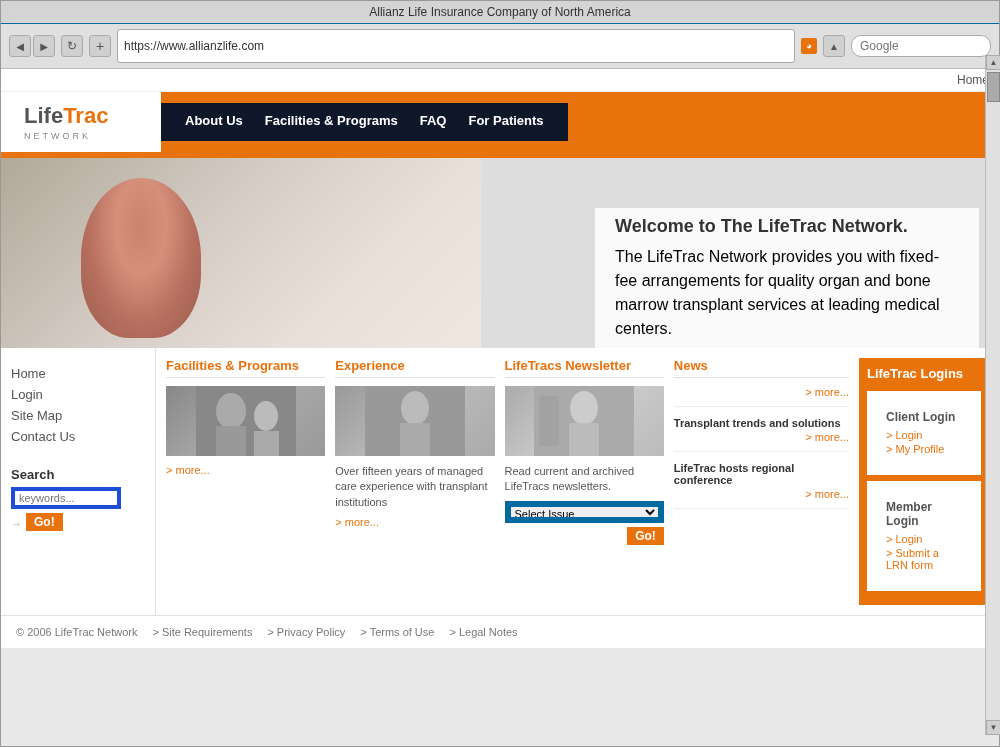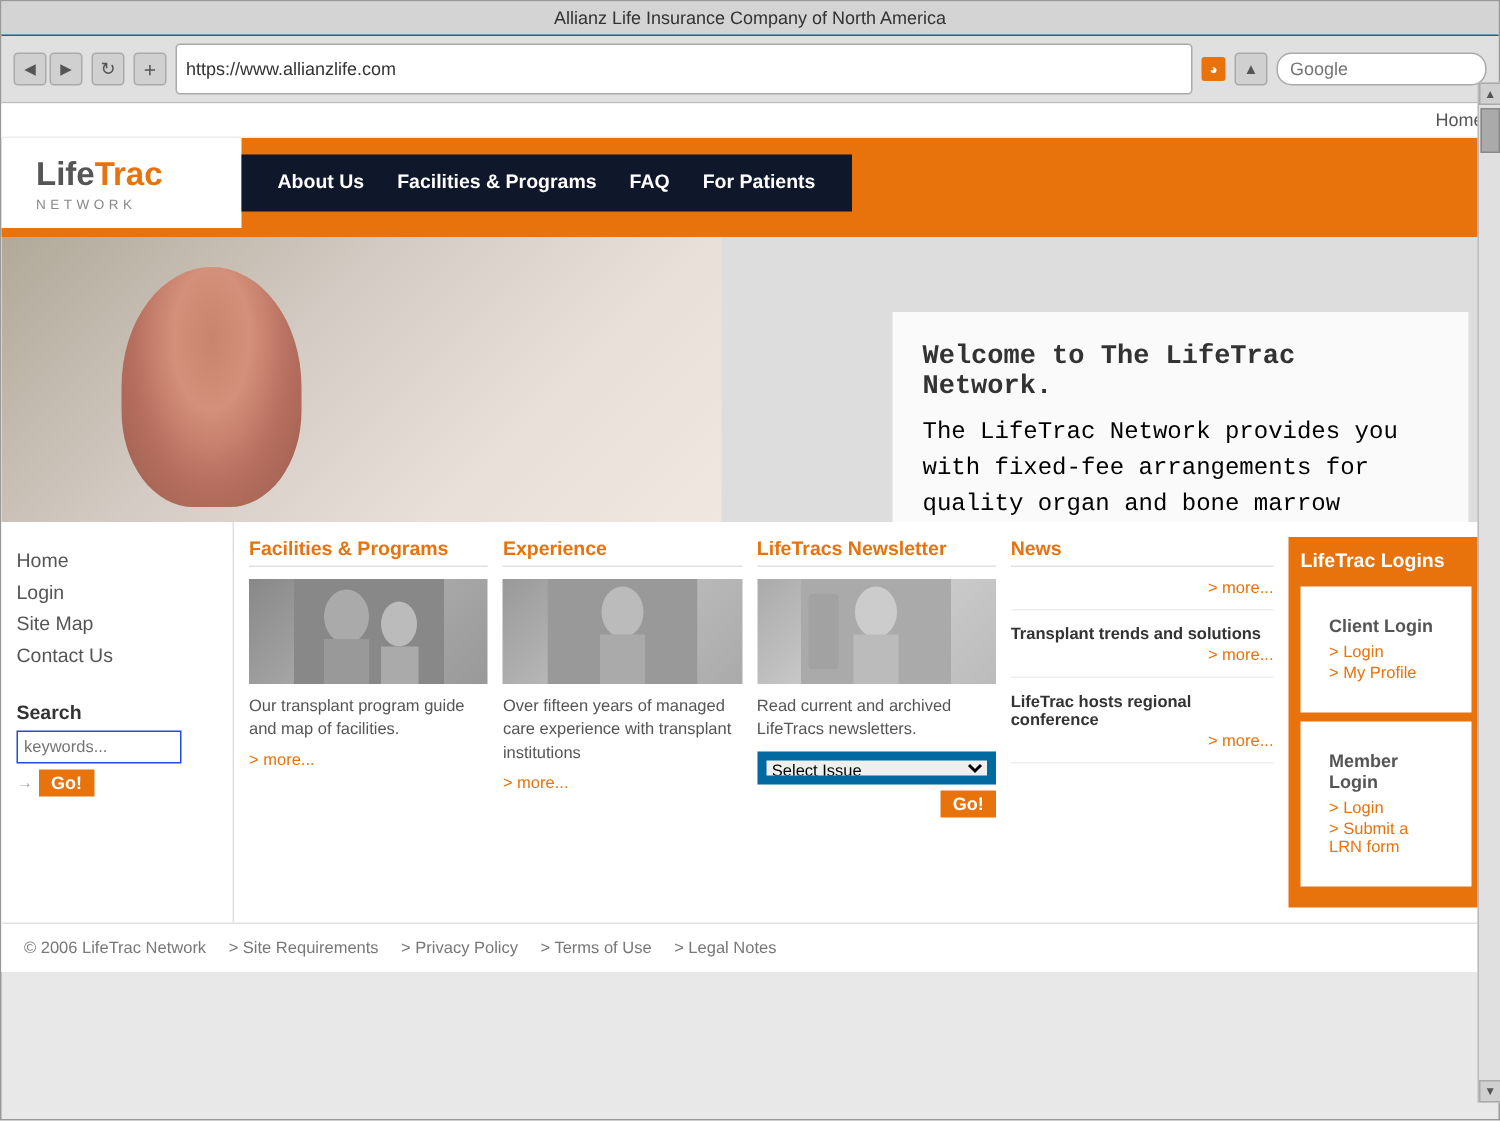--- a/index.html
+++ b/index.html
@@ -196,22 +196,21 @@
       height: 160px;
       background: radial-gradient(ellipse at 50% 30%, #c8846c 0%, #d4907a 30%, #b87060 60%, #9a5c4c 100%);
       border-radius: 50% 50% 40% 40%;
     }
     .hero-text {
       position: absolute;
       right: 20px;
       top: 50px;
       width: 384px;
       background: rgba(255,255,255,0.85);
-      padding: 20px 20px;
-      font-family: Liberation Mono, monospace;
+      padding: 8px 20px;
     }
     .hero-title {
       font-size: 18px;
       font-weight: bold;
       color: #333;
       margin-bottom: 8px;
     }
     .hero-desc {
       font-size: 16px;
       color: #000000;
@@ -250,21 +249,21 @@
     .sidebar-search label {
       display: block;
       font-weight: bold;
       font-size: 13px;
       color: #333;
       margin-bottom: 5px;
     }
     .search-input {
       width: 110px;
       height: 22px;
-      border: 1px solid #1d4ed8;
+      border: 4px solid #1d4ed8;
       padding: 0 4px;
       font-size: 11px;
       color: #aaa;
     }
     .search-row {
       display: flex;
       align-items: center;
       gap: 4px;
       margin-top: 4px;
     }
@@ -544,21 +543,20 @@
             <div class="col-title">Facilities &amp; Programs</div>
             <div class="col-image-placeholder facilities">
               <svg width="100" height="70" viewBox="0 0 100 70">
                 <rect width="100" height="70" fill="#888"></rect>
                 <ellipse cx="35" cy="25" rx="15" ry="18" fill="#aaa"></ellipse>
                 <rect x="20" y="40" width="30" height="30" fill="#999"></rect>
                 <ellipse cx="70" cy="30" rx="12" ry="15" fill="#bbb"></ellipse>
                 <rect x="58" y="45" width="25" height="25" fill="#aaa"></rect>
               </svg>
             </div>
-            <p class="col-desc">Our transplant program guide and map of facilities.</p>
             <a href="#" class="col-more">&gt; more...</a>
           </div>
 
           <div class="content-col">
             <div class="col-title">Experience</div>
             <div class="col-image-placeholder experience">
               <svg width="100" height="70" viewBox="0 0 100 70">
                 <rect width="100" height="70" fill="#999"></rect>
                 <ellipse cx="50" cy="22" rx="14" ry="17" fill="#bbb"></ellipse>
                 <rect x="35" y="37" width="30" height="33" fill="#aaa"></rect>

